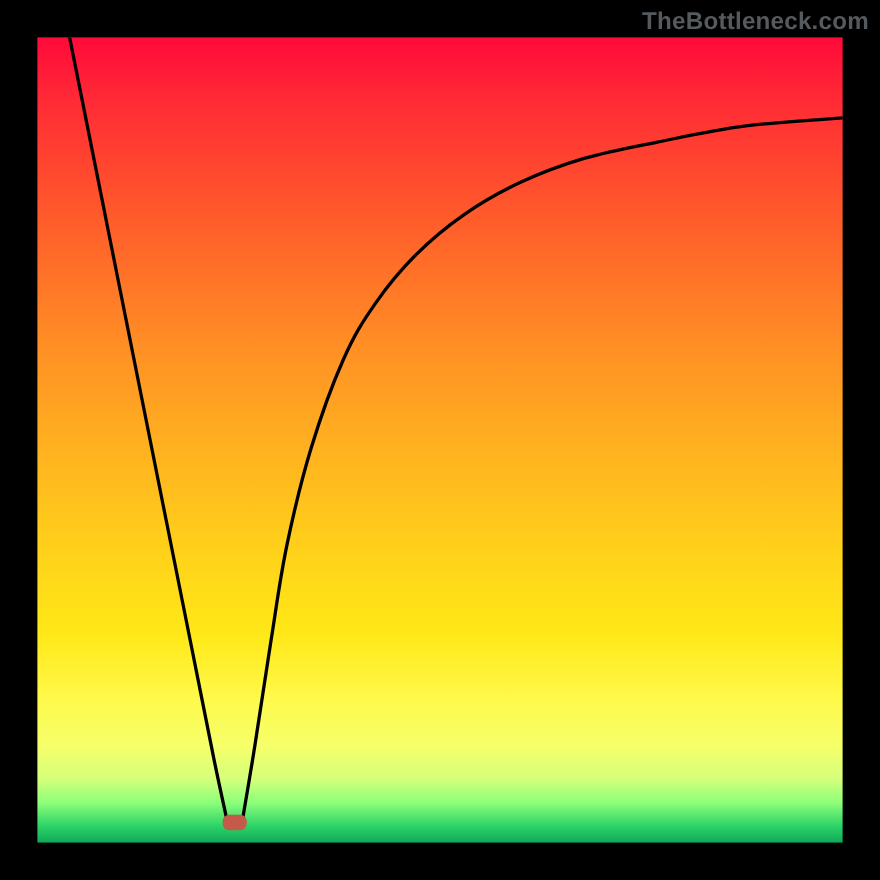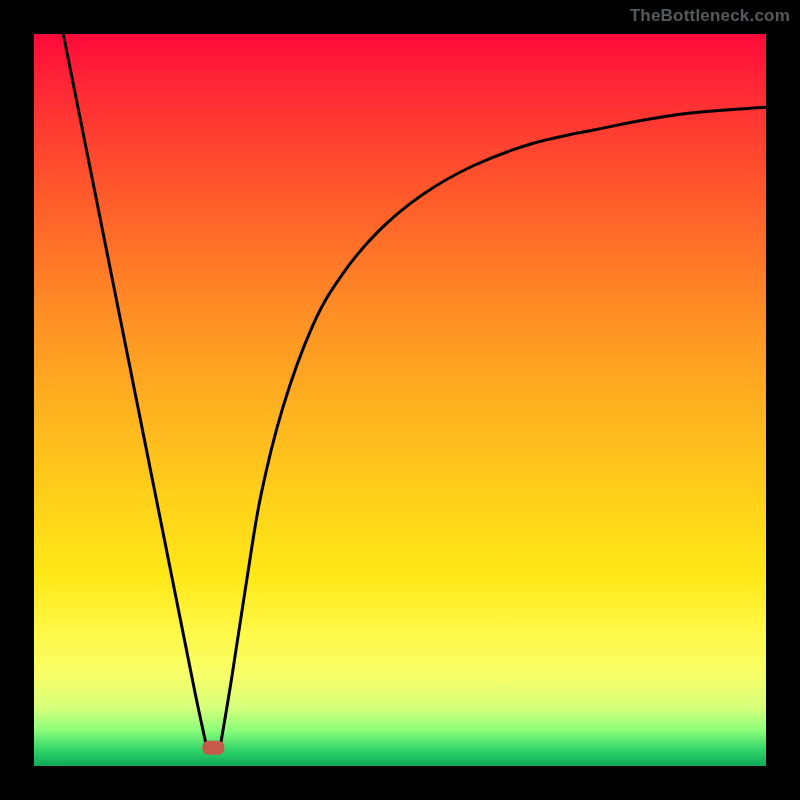--- a/index.html
+++ b/index.html
@@ -39,21 +39,21 @@
       #8fff7a 95%,
       #2bd267 98%,
       #0fa85a 100%
     );
   }
   .watermark {
     position: absolute;
     top: 6px;
     right: 10px;
     color: #555a5e;
-    font-size: 17px;
+    font-size: 22px;
     font-weight: 600;
     letter-spacing: 0.2px;
     pointer-events: none;
     user-select: none;
   }
   svg.curve {
     position: absolute;
     left: 0;
     top: 0;
     width: 732px;

